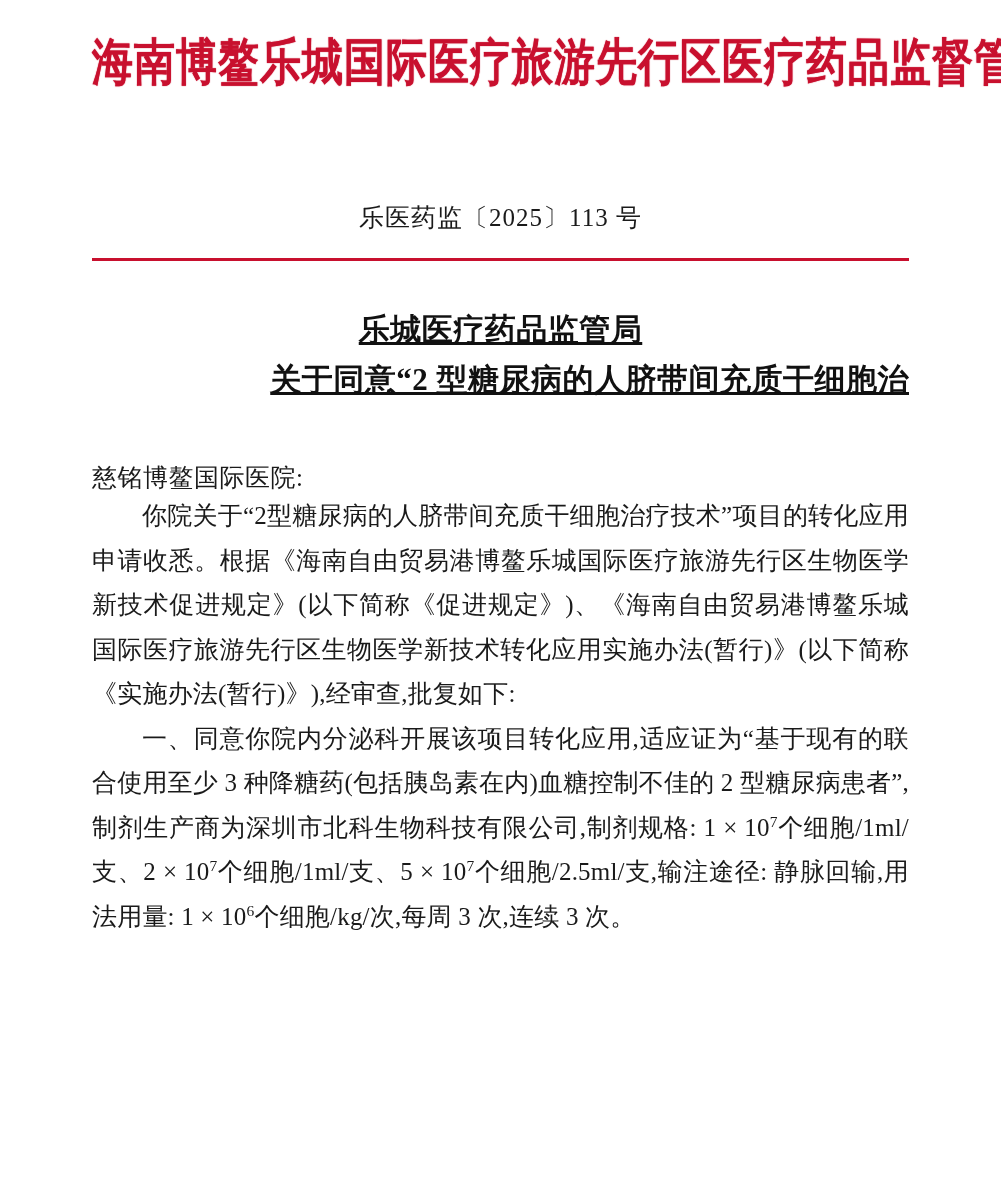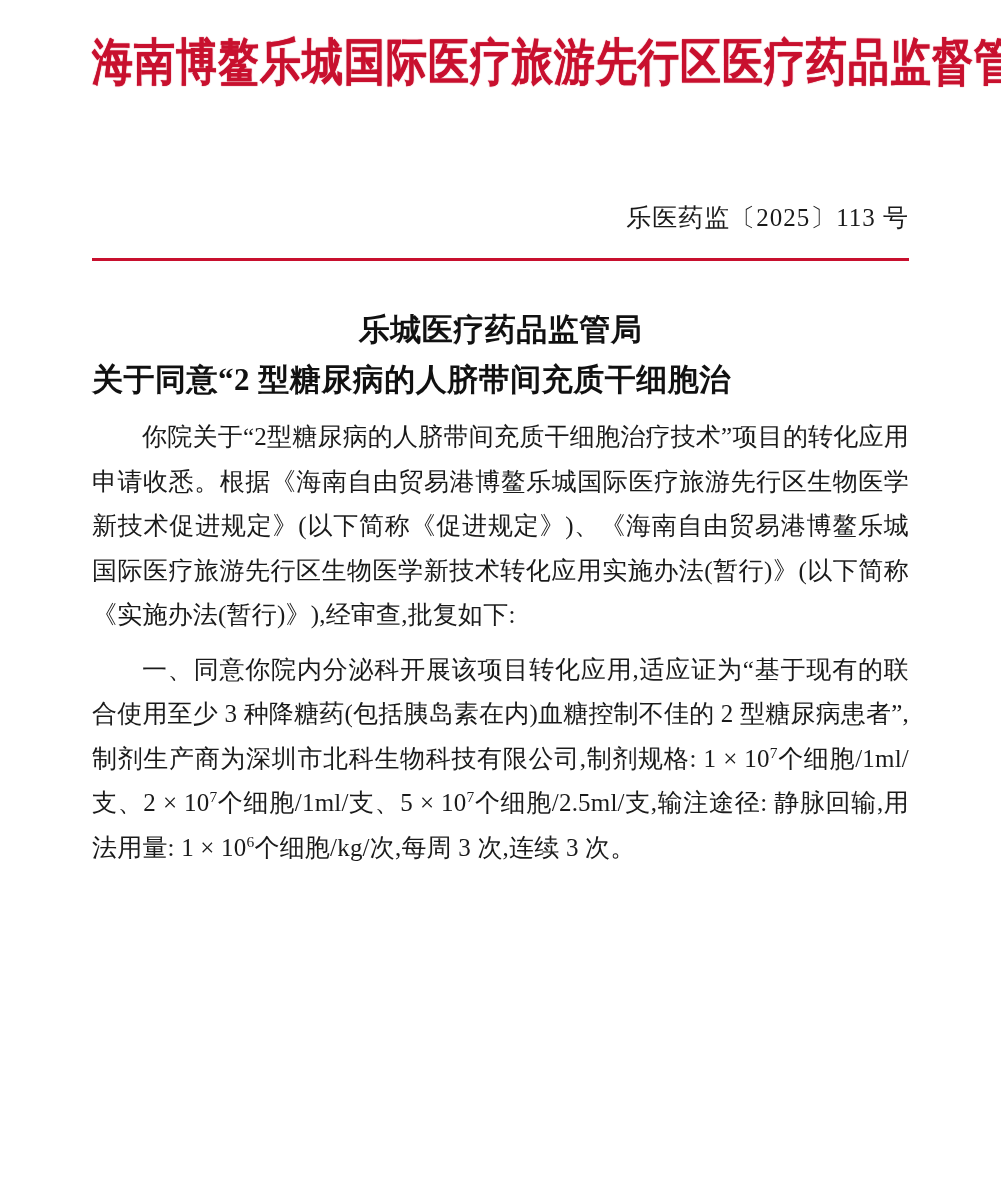--- a/index.html
+++ b/index.html
@@ -35,21 +35,21 @@
     color: #c8102e;
     white-space: nowrap;
     transform: scaleY(1.22);
     transform-origin: center top;
     line-height: 1.0;
     text-shadow: 0 0 1px #c8102e;
   }
 
   
   .doc-number {
-    text-align: right;
+    text-align: center;
     font-size: 25px;
     letter-spacing: 1px;
     margin-top: 122px;
     color: #1a1a1a;
   }
 
   
   .red-rule {
     margin-top: 24px;
     height: 3px;
@@ -59,43 +59,43 @@
 
   
   .doc-title {
     text-align: center;
     font-weight: bold;
     font-size: 31px;
     line-height: 1.62;
     margin-top: 44px;
     letter-spacing: 0.5px;
     color: #111111;
+    text-decoration: underline;
   }
   .doc-title .line {
     display: block;
   }
   .doc-title .line-2,
   .doc-title .line-3 {
-    text-align: left;
+    text-align: right;
   }
 
   
   .recipient {
     font-size: 25px;
     margin-top: 56px;
     letter-spacing: 0.5px;
   }
   .para {
     font-size: 25px;
     line-height: 1.78;
     text-align: justify;
     text-justify: inter-ideograph;
     text-indent: 2em;
     letter-spacing: 0.2px;
-    margin-top: 10px;
   }
   sup {
     font-size: 0.62em;
     vertical-align: super;
     line-height: 0;
   }
 </style>
 </head>
 <body>
 
@@ -107,20 +107,21 @@
 
   <div class="doc-number">乐医药监〔2025〕113 号</div>
 
   <div class="red-rule"></div>
 
   <div class="doc-title">
     <span class="line line-1">乐城医疗药品监管局</span>
     <span class="line line-2">关于同意“2 型糖尿病的人脐带间充质干细胞治</span>
   </div>
 
+  <div class="recipient">慈铭博鳌国际医院:</div>
 
   <div class="para">你院关于“2型糖尿病的人脐带间充质干细胞治疗技术”项目的转化应用申请收悉。根据《海南自由贸易港博鳌乐城国际医疗旅游先行区生物医学新技术促进规定》(以下简称《促进规定》)、《海南自由贸易港博鳌乐城国际医疗旅游先行区生物医学新技术转化应用实施办法(暂行)》(以下简称《实施办法(暂行)》),经审查,批复如下:</div>
 
   <div class="para">
     <span>一、同意你院内分泌科开展该项目转化应用,适应证为“基于现有的联合使用至少 3 种降糖药(包括胰岛素在内)血糖控制不佳的 2 型糖尿病患者”,制剂生产商为深圳市北科生物科技有限公司,制剂规格: 1 × 10</span><sup>7</sup><span>个细胞/1ml/支、2 × 10</span><sup>7</sup><span>个细胞/1ml/支、5 × 10</span><sup>7</sup><span>个细胞/2.5ml/支,输注途径: 静脉回输,用法用量: 1 × 10</span><sup>6</sup><span>个细胞/kg/次,每周 3 次,连续 3 次。</span>
   </div>
 
 </div>
 
 </body></html>

